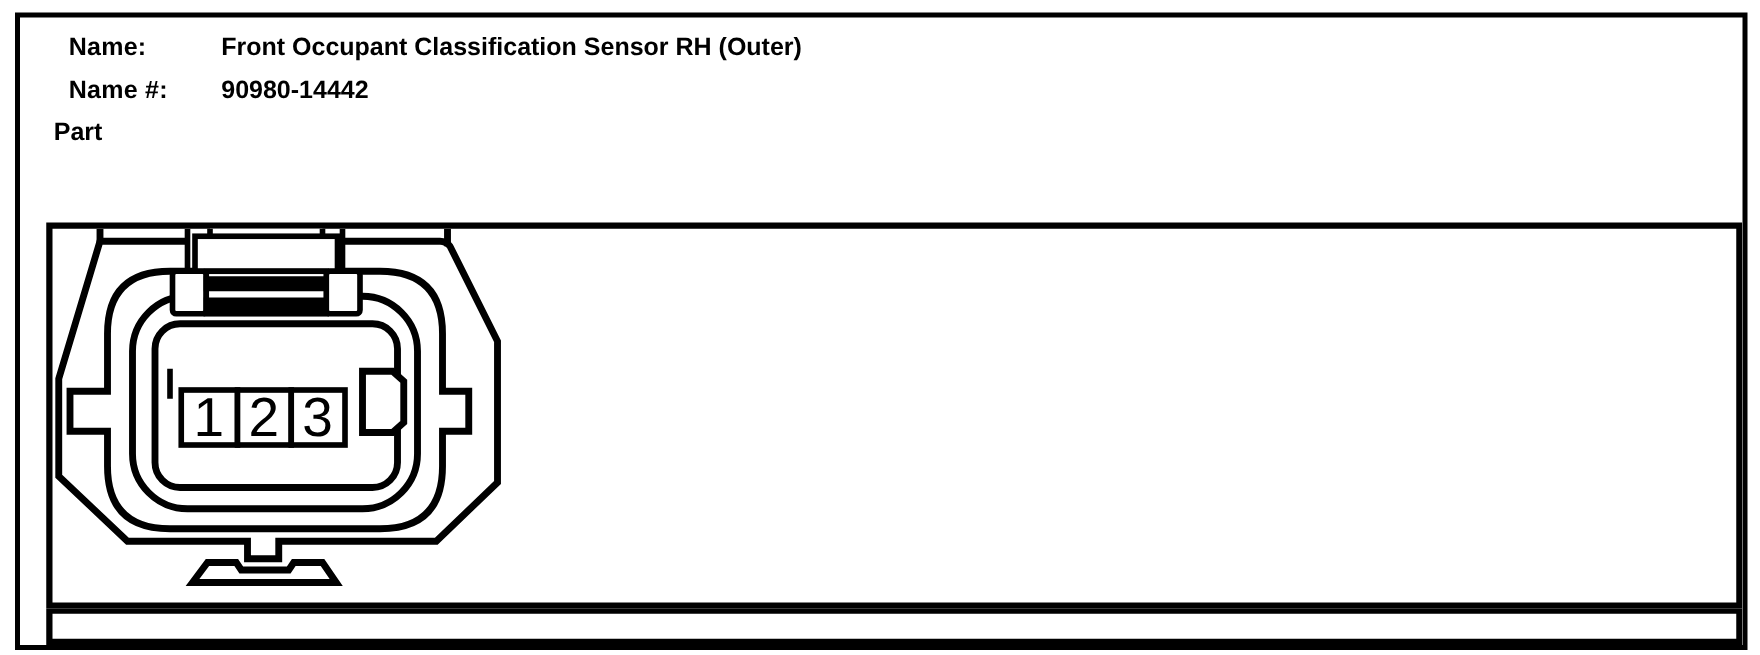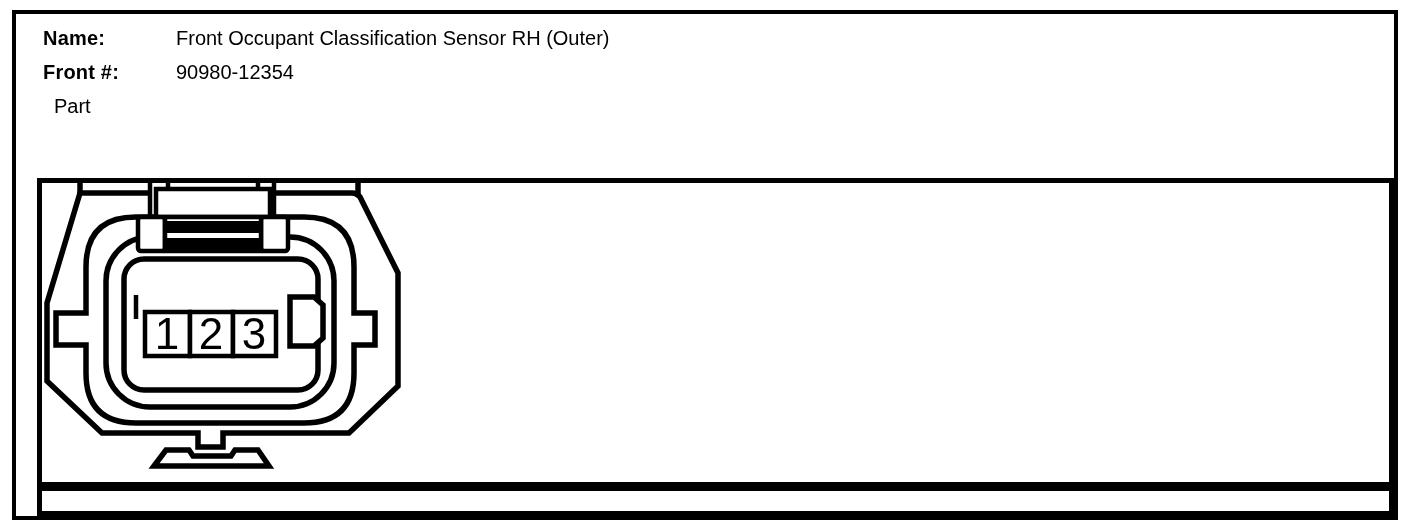--- a/index.html
+++ b/index.html
@@ -30,24 +30,24 @@
   .header-row {
     display: flex;
     line-height: 34px;
     font-size: 20px;
     color: #000;
   }
   .header-label {
     width: 122px;
     font-weight: bold;
     letter-spacing: 0.2px;
+    margin-left: 12px;
   }
   .header-value {
-    font-weight: normal;
-    margin-left: 11px;
+    font-weight: bold;
   }
   .connector-panel {
     margin-left: 21px;
     width: calc(100% - 21px);
     height: 309px;
     border: 5px solid #000;
     box-sizing: border-box;
     position: relative;
     background: #fff;
   }
@@ -97,22 +97,22 @@
 <body>
 
 <div class="page-frame">
 
   <div class="header">
     <div class="header-row">
       <span class="header-label">Name:</span>
       <span class="header-value">Front Occupant Classification Sensor RH (Outer)</span>
     </div>
     <div class="header-row">
-      <span class="header-label">Front #:</span>
-      <span class="header-value">90980-12354</span>
+      <span class="header-label">Name #:</span>
+      <span class="header-value">90980-14442</span>
     </div>
     <div class="header-row">
       <span class="header-value">Part</span>
     </div>
   </div>
 
   <div class="connector-panel">
     <svg class="connector-svg" width="362" height="294" viewBox="0 0 362 294" xmlns="http://www.w3.org/2000/svg">
 
       <path class="ln" d="M 94 34 H 262 Q 312 34 312 84 V 130 L 333 130 V 162 L 312 162 V 190

